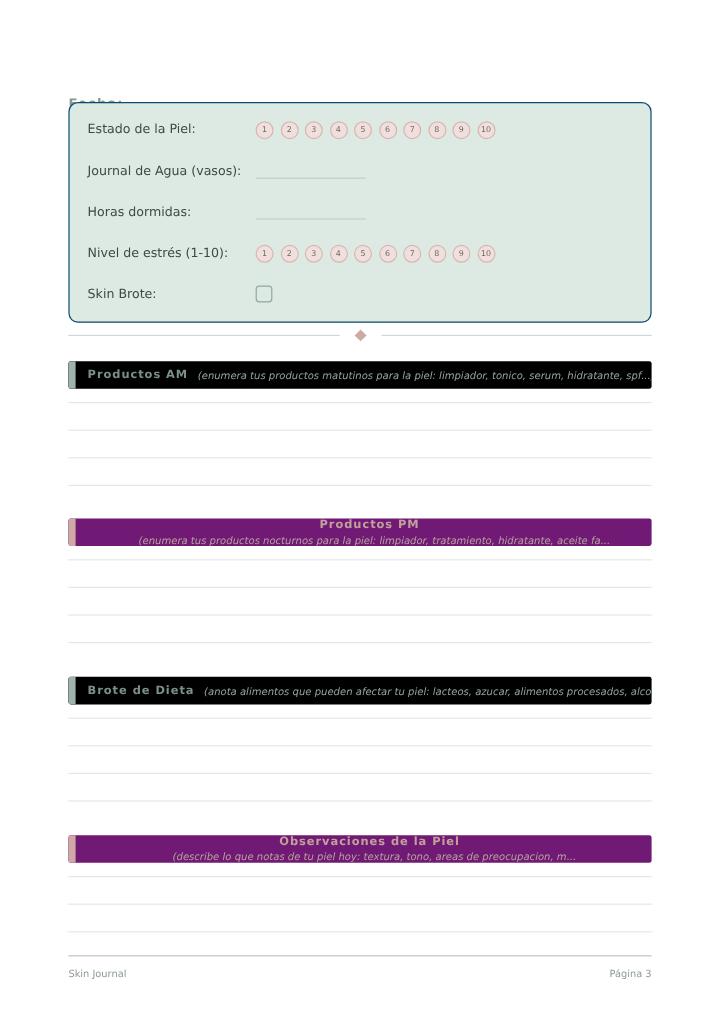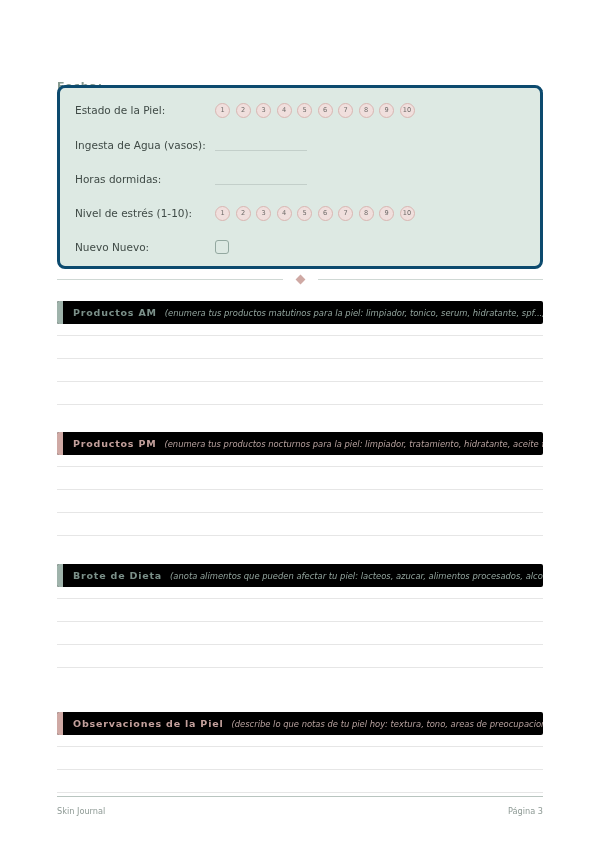--- a/index.html
+++ b/index.html
@@ -52,21 +52,21 @@
 
   
   .info-panel {
     position: absolute;
     left: 57px;
     top: 85px;
     width: 486px;
     height: 184px;
     box-sizing: border-box;
     background: #dde9e3;
-    border: 3px solid #0c4a6e;
+    border: 1px solid #0c4a6e;
     border-radius: 8px;
   }
   .info-row {
     position: absolute;
     left: 15px;
     width: 456px;
     height: 20px;
     display: flex;
     align-items: center;
   }
@@ -178,21 +178,21 @@
     line-height: 12px;
   }
 
   
   .sec-green .section-header { background: #000000; }
   .sec-green .accent-bar     { background: #9fb3ab; }
   .sec-green .section-title  { color: #7b9089; }
   .sec-green .section-hint   { color: #93a59e; }
 
   
-  .sec-rose .section-header { background: #000000; }
+  .sec-rose .section-header { background: #701a75; flex-direction: column; }
   .sec-rose .accent-bar     { background: #cfa9a4; }
   .sec-rose .section-title  { color: #c3a09c; }
   .sec-rose .section-hint   { color: #b7a19e; }
 
   .lines { margin-top: 11px; }
   .write-line {
     height: 1px;
     background: #e6e6e6;
     margin-bottom: 22px;
   }
@@ -240,21 +240,21 @@
         <span class="scale-dot">5</span>
         <span class="scale-dot">6</span>
         <span class="scale-dot">7</span>
         <span class="scale-dot">8</span>
         <span class="scale-dot">9</span>
         <span class="scale-dot">10</span>
       </span>
     </div>
 
     <div class="info-row r2">
-      <span class="info-label">Ingesta de Agua (vasos):</span>
+      <span class="info-label">Journal de Agua (vasos):</span>
       <span class="blank-line"></span>
     </div>
 
     <div class="info-row r3">
       <span class="info-label">Horas dormidas:</span>
       <span class="blank-line"></span>
     </div>
 
     <div class="info-row r4">
       <span class="info-label">Nivel de estrés (1-10):</span>
@@ -266,21 +266,21 @@
         <span class="scale-dot">5</span>
         <span class="scale-dot">6</span>
         <span class="scale-dot">7</span>
         <span class="scale-dot">8</span>
         <span class="scale-dot">9</span>
         <span class="scale-dot">10</span>
       </span>
     </div>
 
     <div class="info-row r5">
-      <span class="info-label">Nuevo Nuevo:</span>
+      <span class="info-label">Skin Brote:</span>
       <span class="checkbox"></span>
     </div>
 
   </div>
 
   <div class="divider">
     <span class="rule"></span>
     <span class="diamond"></span>
     <span class="rule"></span>
   </div>
@@ -320,21 +320,21 @@
       <span class="section-hint">(anota alimentos que pueden afectar tu piel: lacteos, azucar, alimentos procesados, alcoh...</span>
     </div>
     <div class="lines">
       <div class="write-line"></div>
       <div class="write-line"></div>
       <div class="write-line"></div>
       <div class="write-line"></div>
     </div>
   </div>
 
-  <div class="section sec-rose" style="top:712px;">
+  <div class="section sec-rose" style="top:696px;">
     <div class="section-header">
       <span class="accent-bar"></span>
       <span class="section-title">Observaciones de la Piel</span>
       <span class="section-hint">(describe lo que notas de tu piel hoy: textura, tono, areas de preocupacion, m...</span>
     </div>
     <div class="lines">
       <div class="write-line"></div>
       <div class="write-line"></div>
       <div class="write-line"></div>
     </div>

